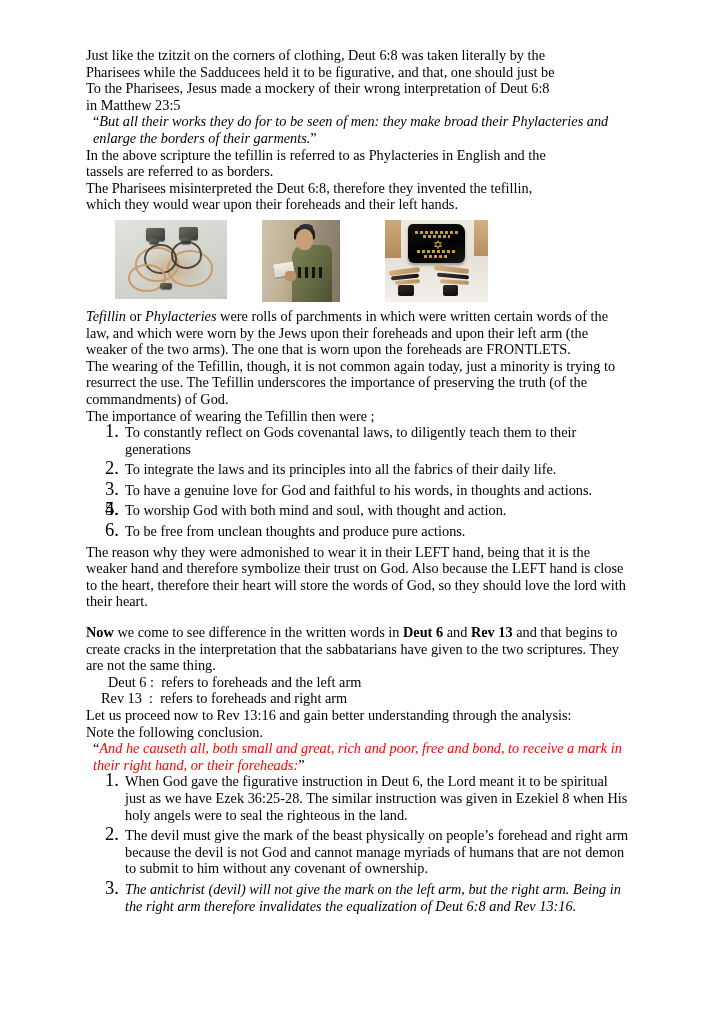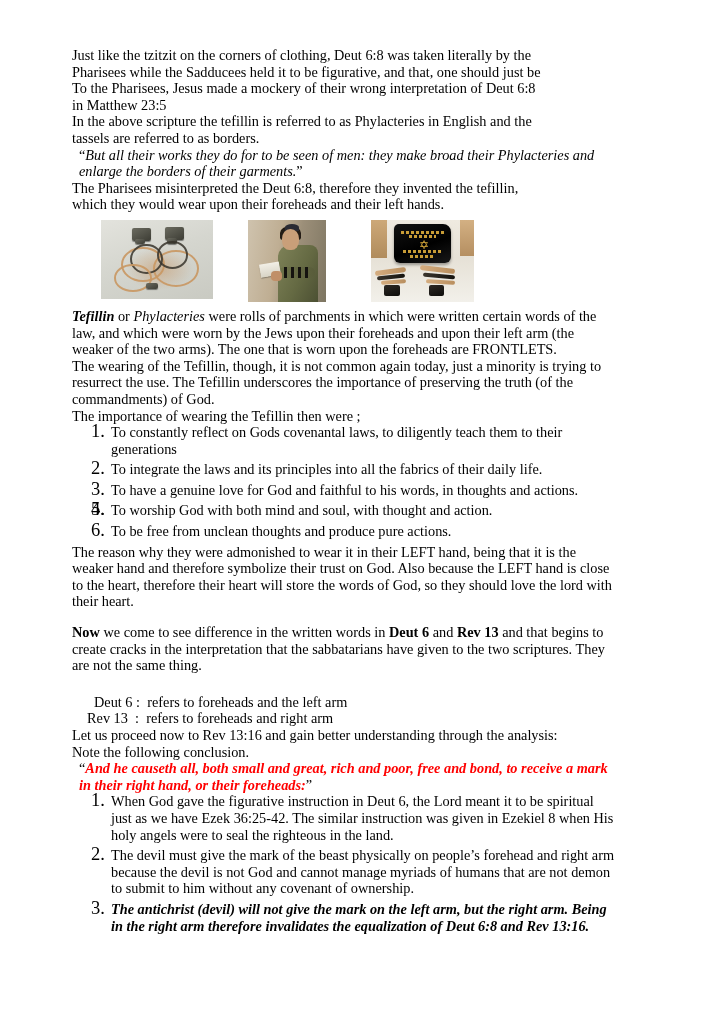--- a/index.html
+++ b/index.html
@@ -12,34 +12,34 @@
     position: relative;
     width: 717px;
     height: 1024px;
     background: #ffffff;
     overflow: hidden;
     font-family: "Liberation Serif", "DejaVu Serif", serif;
     color: #000000;
   }
   .content {
     position: absolute;
-    left: 72px;
+    left: 86px;
     top: 47px;
     width: 546px;
   }
   p.body {
     margin: 0;
     font-size: 14.3px;
     line-height: 16.6px;
     text-align: left;
     color: #000;
   }
   .b   { font-weight: bold; }
   .i   { font-style: italic; }
-  .bi  { font-weight: bold; font-style: italic; }
+  .bi  { font-weight: normal; font-style: italic; }
   .red { color: #ff0000; }
 
   .quote-indent { padding-left: 7px; }
 
   
   .figure-strip {
     position: relative;
     height: 86px;
     margin-top: 7px;
     margin-bottom: 2px;
@@ -204,27 +204,27 @@
     <p class="body">
       <span>Just like the tzitzit on the corners of clothing, Deut 6:8 was taken literally by the</span><br>
       <span>Pharisees while the Sadducees held it to be figurative, and that, one should just be</span><br>
     </p>
 
     <p class="body">
       <span>To the Pharisees, Jesus made a mockery of their wrong interpretation of Deut 6:8</span><br>
       <span>in Matthew 23:5</span>
     </p>
 
+    <p class="body quote-indent">
+      <span>“</span><span class="i">But all their works they do for to be seen of men: they make broad their Phylacteries and enlarge the borders of their garments.</span><span>”</span>
+    </p>
+
     <p class="body">
       <span>In the above scripture the tefillin is referred to as Phylacteries in English and the</span><br>
       <span>tassels are referred to as borders.</span>
-    </p>
-
-    <p class="body quote-indent">
-      <span>“</span><span class="i">But all their works they do for to be seen of men: they make broad their Phylacteries and enlarge the borders of their garments.</span><span>”</span>
     </p>
 
     <p class="body">
       <span>The Pharisees misinterpreted the Deut 6:8, therefore they invented the tefillin,</span><br>
       <span>which they would wear upon their foreheads and their left hands.</span>
     </p>
 
     <div class="figure-strip">
 
       <div class="photo" id="photo-straps">
@@ -301,40 +301,40 @@
       </ol>
 
     <p class="body">The reason why they were admonished to wear it in their LEFT hand, being that it is the weaker hand and therefore symbolize their trust on God. Also because the LEFT hand is close to the heart, therefore their heart will store the words of God, so they should love the lord with their heart.</p>
 
     <div class="spacer-md"></div>
 
     <p class="body">
       <span class="b">Now</span><span> we come to see difference in the written words in </span><span class="b">Deut 6</span><span> and </span><span class="b">Rev 13</span><span> and that begins to create cracks in the interpretation that the sabbatarians have given to the two scriptures. They are not the same thing.</span>
     </p>
 
-    <p class="body" style="padding-left:22px;margin-top:20px;">
+    <p class="body" style="padding-left:22px;">
       <span>Deut 6</span>
       <span>:</span>&nbsp;
       <span>refers to foreheads and the left arm</span>
     </p>
 
     <p class="body" style="padding-left:15px;">
       <span>Rev 13</span>
       &nbsp;<span>:</span>&nbsp;
       <span>refers to foreheads and right arm</span>
     </p>
 
     <p class="body">Let us proceed now to Rev 13:16 and gain better understanding through the analysis:</p>
 
     <p class="body">Note the following conclusion.</p>
 
     <p class="body quote-indent">
       <span>“</span><span class="bi red">And he causeth all, both small and great, rich and poor, free and bond, to receive a mark in their right hand, or their foreheads:</span><span>”</span>
     </p>
 
     <ol class="doc-list" id="list-conclusion">
-        <li><span class="num">1.</span><span>When God gave the figurative instruction in Deut 6, the Lord meant it to be spiritual just as we have Ezek 36:25-42. The similar instruction was given in Ezekiel 8 when His holy angels were to seal the righteous in the land.</span></li>
+        <li><span class="num">1.</span><span>When God gave the figurative instruction in Deut 6, the Lord meant it to be spiritual just as we have Ezek 36:25-28. The similar instruction was given in Ezekiel 8 when His holy angels were to seal the righteous in the land.</span></li>
         <li><span class="num">2.</span><span>The devil must give the mark of the beast physically on people’s forehead and right arm because the devil is not God and cannot manage myriads of humans that are not demon to submit to him without any covenant of ownership.</span></li>
         <li><span class="num">3.</span><span class="bi">The antichrist (devil) will not give the mark on the left arm, but the right arm. Being in the right arm therefore invalidates the equalization of Deut 6:8 and Rev 13:16.</span></li>
       </ol>
 
   </div>
 </div>
 
 </body></html>

